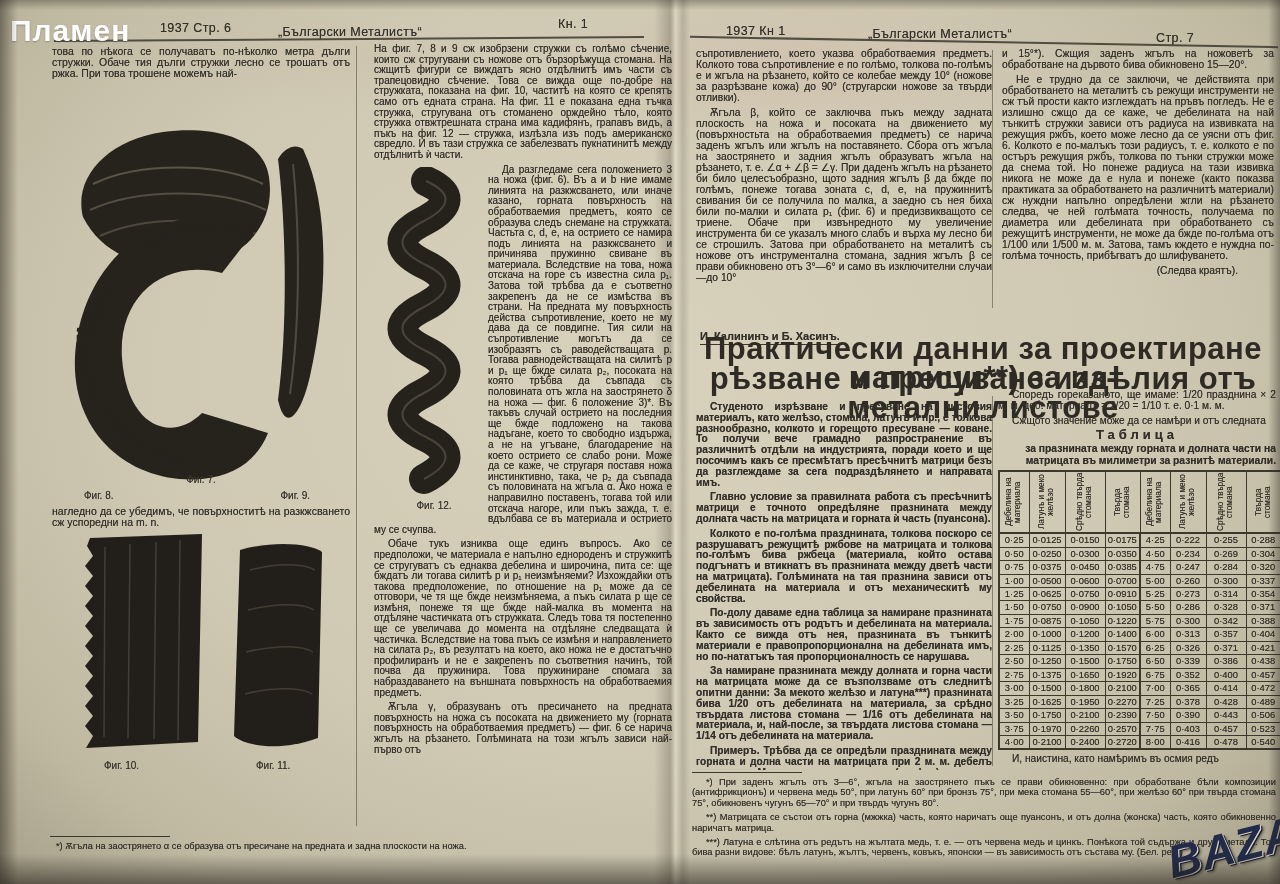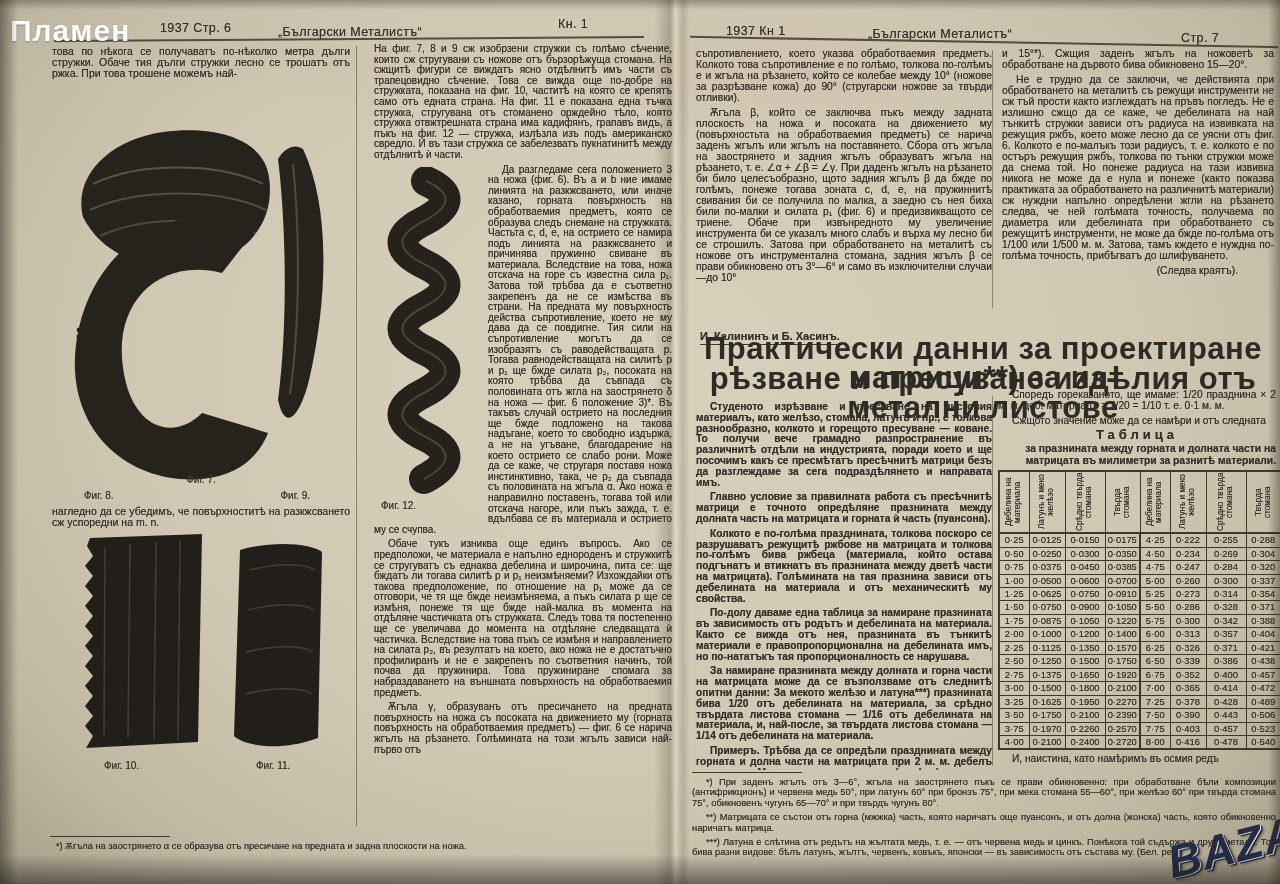--- a/index.html
+++ b/index.html
@@ -110,33 +110,33 @@
     </div>
   </div>
 
   <div class="abs col ink c2l" style="left:366px;top:44px;width:298px;height:812px;overflow:hidden;margin-left:8px;">
     <div class="p">На фиг. 7, 8 и 9 сж изобрзени стружки съ голѣмо сѣчение, които сж стругувани съ ножове отъ бързорѣжуща стомана. На сжщитѣ фигури се виждатъ ясно отдѣлнитѣ имъ части съ трапецовидно сѣчение. Това се вижда още по-добре на стружката, показана на фиг. 10, частитѣ на която се крепятъ само отъ едната страна. На фиг. 11 е показана една тъчка стружка, стругувана отъ стоманено орждейно тѣло, която стружка отвжтрешната страна има кадифянъ, грапавъ видъ, а пъкъ на фиг. 12 — стружка, излѣзла изъ подъ американско свредло. И въ тази стружка се забелезватъ пукнатинитѣ между отдѣлнитѣ ѝ части.</div>
     <div class="float12">
       <svg width="104" height="330" viewBox="0 0 104 330">
         <path d="M52,14 Q92,32 50,54 Q6,76 52,98 Q92,118 50,140 Q6,162 52,184 Q92,204 50,226 Q6,248 52,270 Q92,290 50,312" stroke="#25221c" stroke-width="30" fill="none" stroke-linecap="round"></path>
         <path d="M52,14 Q92,32 50,54 Q6,76 52,98 Q92,118 50,140 Q6,162 52,184 Q92,204 50,226 Q6,248 52,270 Q92,290 50,312" stroke="#8d8671" stroke-width="2" fill="none" opacity=".35"></path>
       </svg>
-      <div class="cap" style="top:334px;left:7px;right:0;text-align:left;">Фиг. 12.</div>
+      <div class="cap" style="top:334px;left:16px;right:0;text-align:center;">Фиг. 12.</div>
     </div>
     <div class="p ind">Да разгледаме сега положението 3 на ножа (фиг. 6). Въ a и b ние имаме линията на разкжсването, или иначе казано, горната повърхность на обработваемия предметъ, която се образува следъ снемане на стружката. Частьта c, d, e, на острието се намира подъ линията на разкжсването и причинява пружинно свиване въ материала. Вследствие на това, ножа отскача на горе съ известна сила p₁. Затова той трѣбва да е съответно закрепенъ да не се измѣства въ страни. На предната му повърхность действа съпротивление, което не му дава да се повдигне. Тия сили на съпротивление могътъ да се изобразятъ съ раводействащата p. Тогава равнодействащата на силитѣ p и p₁ ще бжде силата p₂, посоката на която трѣбва да съвпада съ половината отъ жгла на заострянето δ на ножа — фиг. 6 положение 3)*. Въ такъвъ случай острието на последния ще бжде подложено на такова надъгане, което то свободно издържа, а не на угъване, благодарение на което острието се слабо рони. Може да се каже, че стругаря поставя ножа инстинктивно, така, че p₂ да съвпада съ половината на жгъла α. Ако ножа е направилно поставенъ, тогава той или отскача нагоре, или пъкъ зажда, т. е. вдълбава се въ материала и острието му се счупва.</div>
     <div class="p ind">Обаче тукъ изниква още единъ въпросъ. Ако се предположи, че материала е напълно еднороденъ и стружкитѣ се стругуватъ съ еднаква дебелина и широчина, пита се: ще бждатъ ли тогава силитѣ p и p₁ неизмѣняеми? Изхождайки отъ такова предположение, по отношение на p₁ може да се отговори, че тя ще бжде неизмѣняема, а пъкъ силата p ще се измѣня, понеже тя ще бжде най-малка въ момента на отдѣляне частичката отъ стружката. Следъ това тя постепенно ще се увеличава до момента на отдѣляне следващата ѝ частичка. Вследствие на това пъкъ се измѣня и направлението на силата p₂, въ резултатъ на което, ако ножа не е достатъчно профилиранъ и не е закрепенъ по съответния начинъ, той почва да пружинира. Това пружиниране спомага за набраздаването на външната повърхность на обработваемия предметъ.</div>
     <div class="p ind">Ѫгъла γ, образуванъ отъ пресичането на предната повърхность на ножа съ посоката на движението му (горната повърхность на обработваемия предметъ) — фиг. 6 се нарича жгълъ на рѣзането. Голѣмината на този жгълъ зависи най-първо отъ</div>
   </div>
 
   <div class="abs" style="left:50px;top:836px;width:120px;height:1px;background:#3a372e;"></div>
   <div class="abs ink fn" style="left:56px;top:841px;width:588px;">*) Ѫгъла на заострянето α се образува отъ пресичане на предната и задна плоскости на ножа.</div>
 
   <div class="abs ink hdr" style="left:726px;top:24px;">1937 Кн 1</div>
   <div class="abs ink hdr" style="left:800px;top:27px;width:280px;text-align:center;">„Български Металистъ“</div>
-  <div class="abs ink hdr" style="left:1156px;top:31px;margin-left:25px;">Стр. 7</div>
+  <div class="abs ink hdr" style="left:1156px;top:31px;">Стр. 7</div>
   <div class="abs rule" style="left:690px;top:41px;width:588px;transform:rotate(1deg);"></div>
   <div class="abs vdiv" style="left:992px;top:50px;height:258px;"></div>
   <div class="abs vdiv" style="left:992px;top:396px;height:370px;"></div>
 
   <div class="abs col ink rpt" style="left:696px;top:48px;width:296px;">
     <div class="p">съпротивлението, което указва обработваемия предметъ. Колкото това съпротивление е по голѣмо, толкова по-голѣмъ е и жгъла на рѣзането, който се колебае между 10° (ножове за разрѣзване кожа) до 90° (стругарски ножове за твърди отливки).</div>
     <div class="p ind">Ѫгъла β, който се заключва пъкъ между задната плоскость на ножа и посоката на движението му (повърхностьта на обработваемия предметъ) се нарича заденъ жгълъ или жгълъ на поставянето. Сбора отъ жгъла на заострянето и задния жгълъ образуватъ жгъла на рѣзането, т. е. ∠α + ∠β = ∠γ. При даденъ жгълъ на рѣзането би било целесъобразно, щото задния жгълъ β да бжде по голѣмъ, понеже тогава зоната c, d, e, на пружиннитѣ свивания би се получила по малка, а заедно съ нея биха били по-малки и силата p₁ (фиг. 6) и предизвикващото се триене. Обаче при извънредното му увеличение инструмента би се указалъ много слабъ и върха му лесно би се строшилъ. Затова при обработването на металитѣ съ ножове отъ инструментална стомана, задния жгълъ β се прави обикновено отъ 3°—6° и само въ изключителни случаи—до 10°</div>
   </div>
 
   <div class="abs col ink rpt" style="left:1002px;top:48px;width:272px;">

